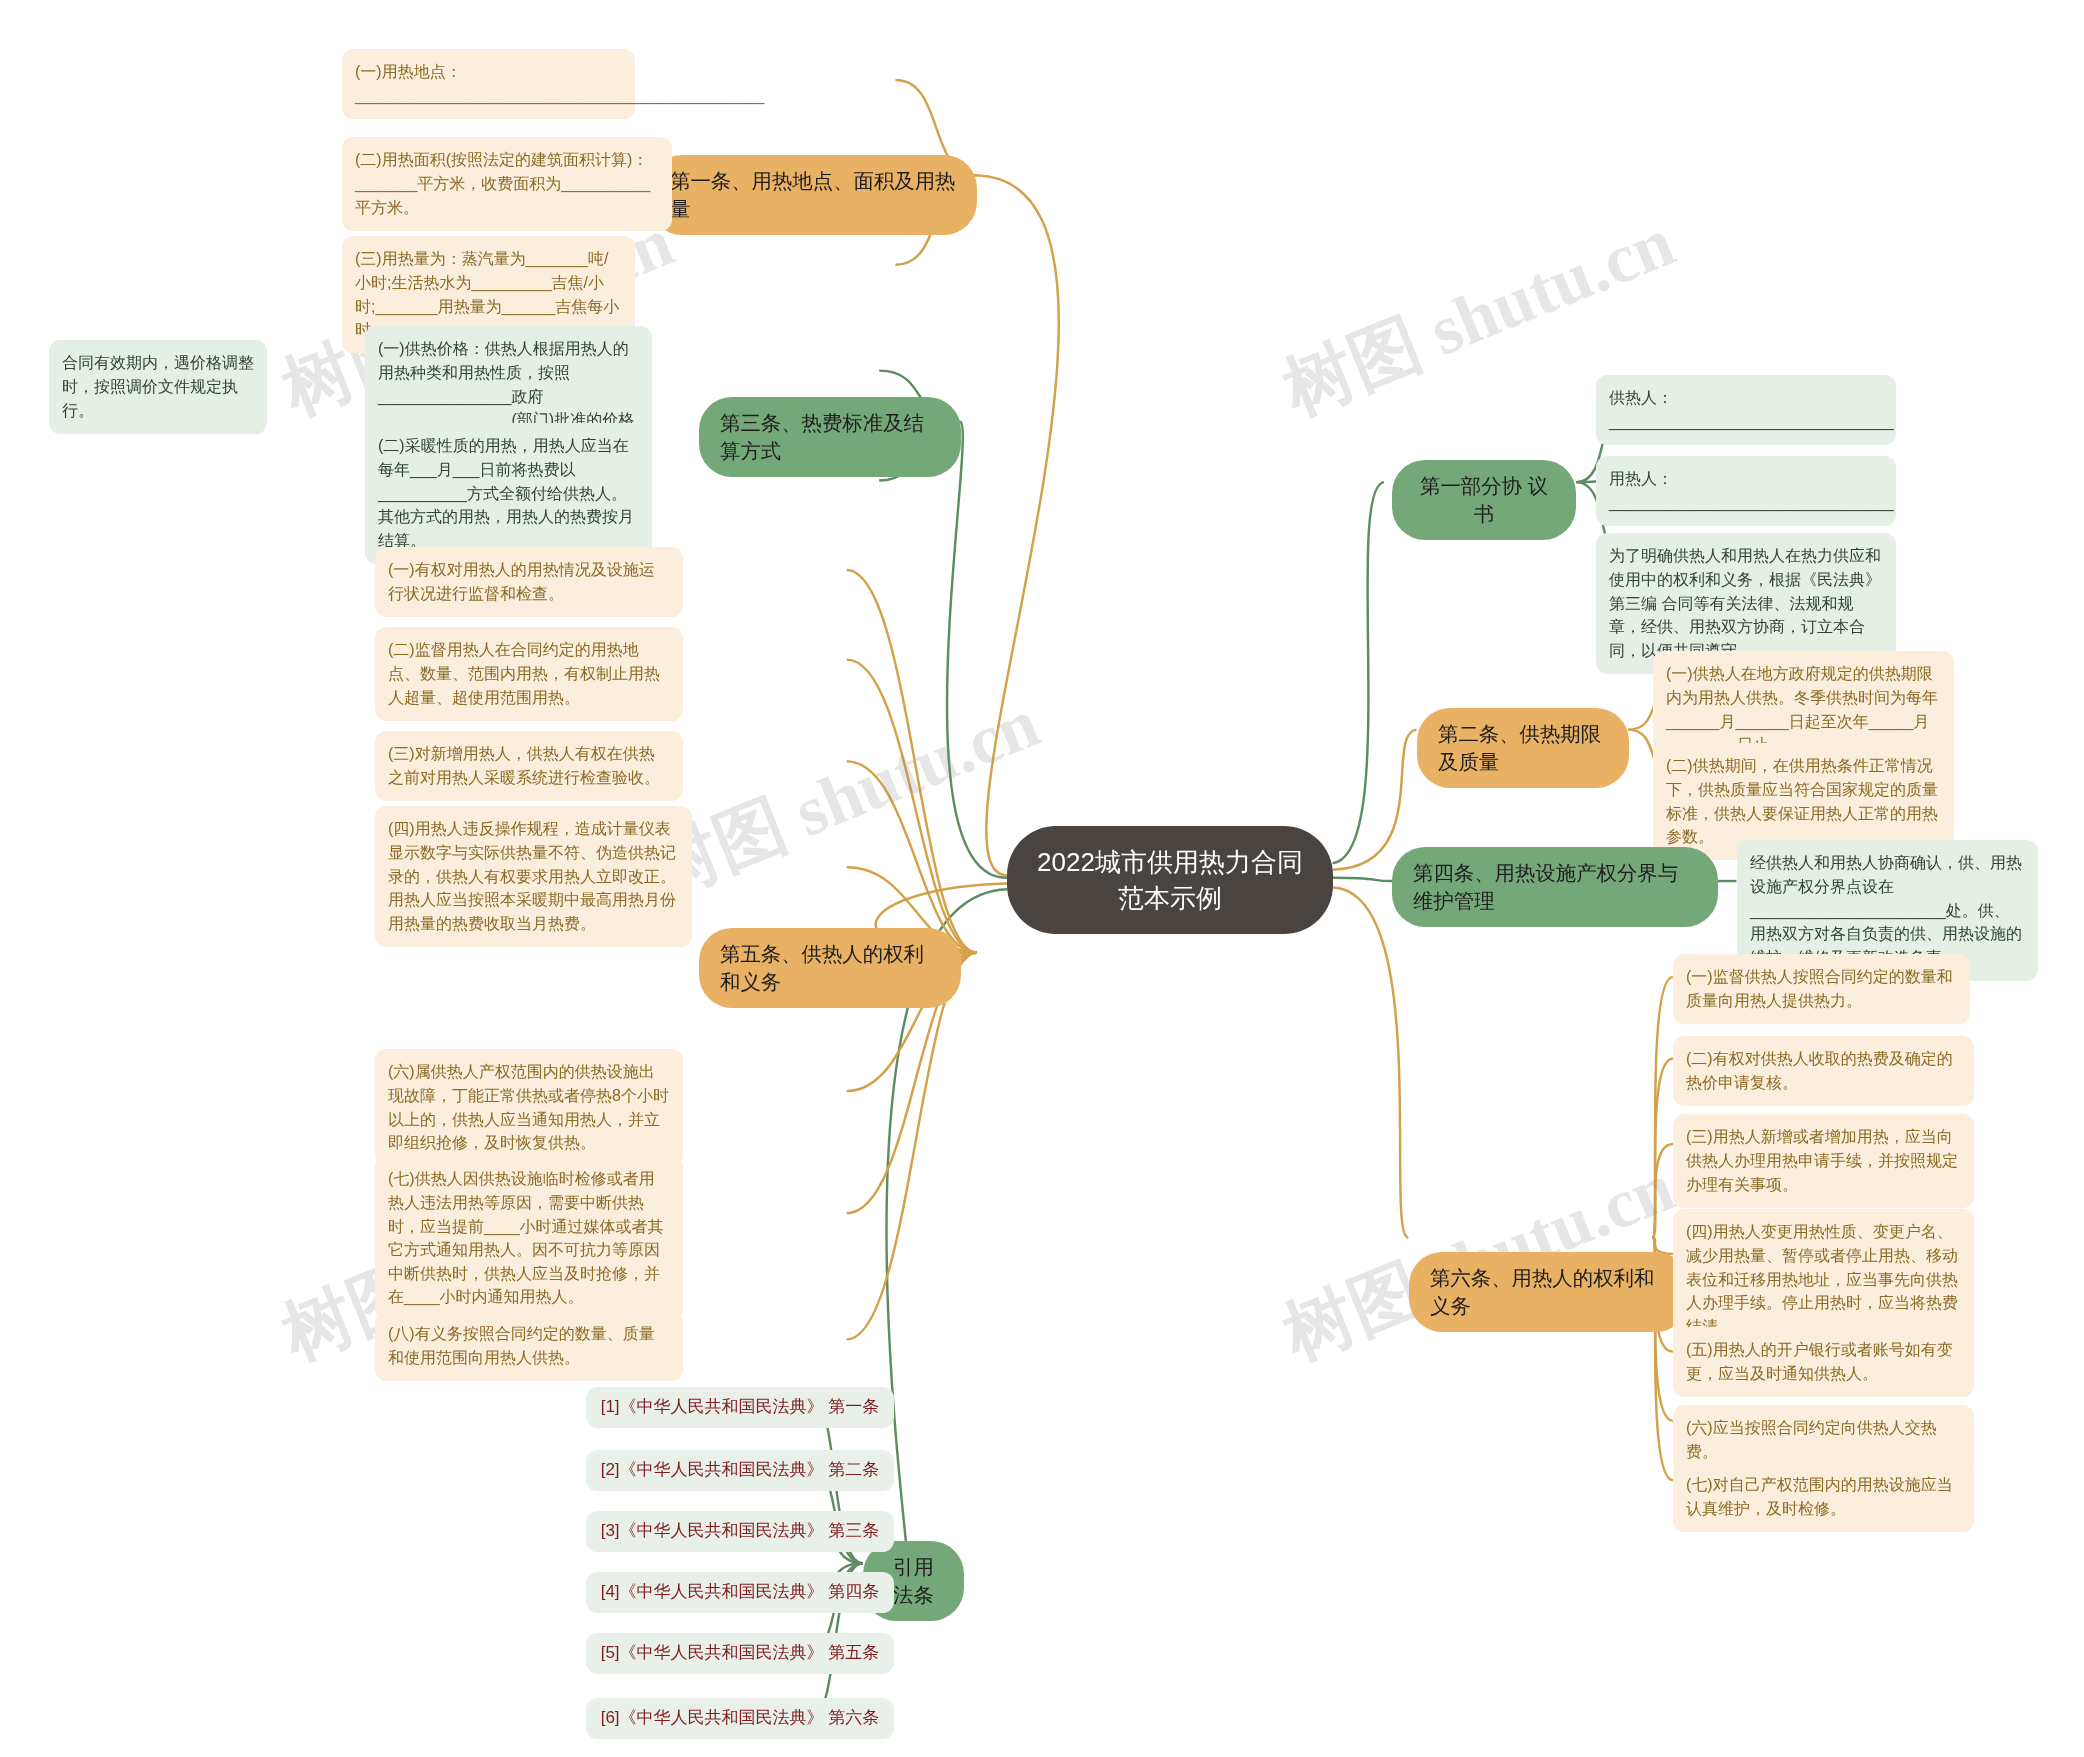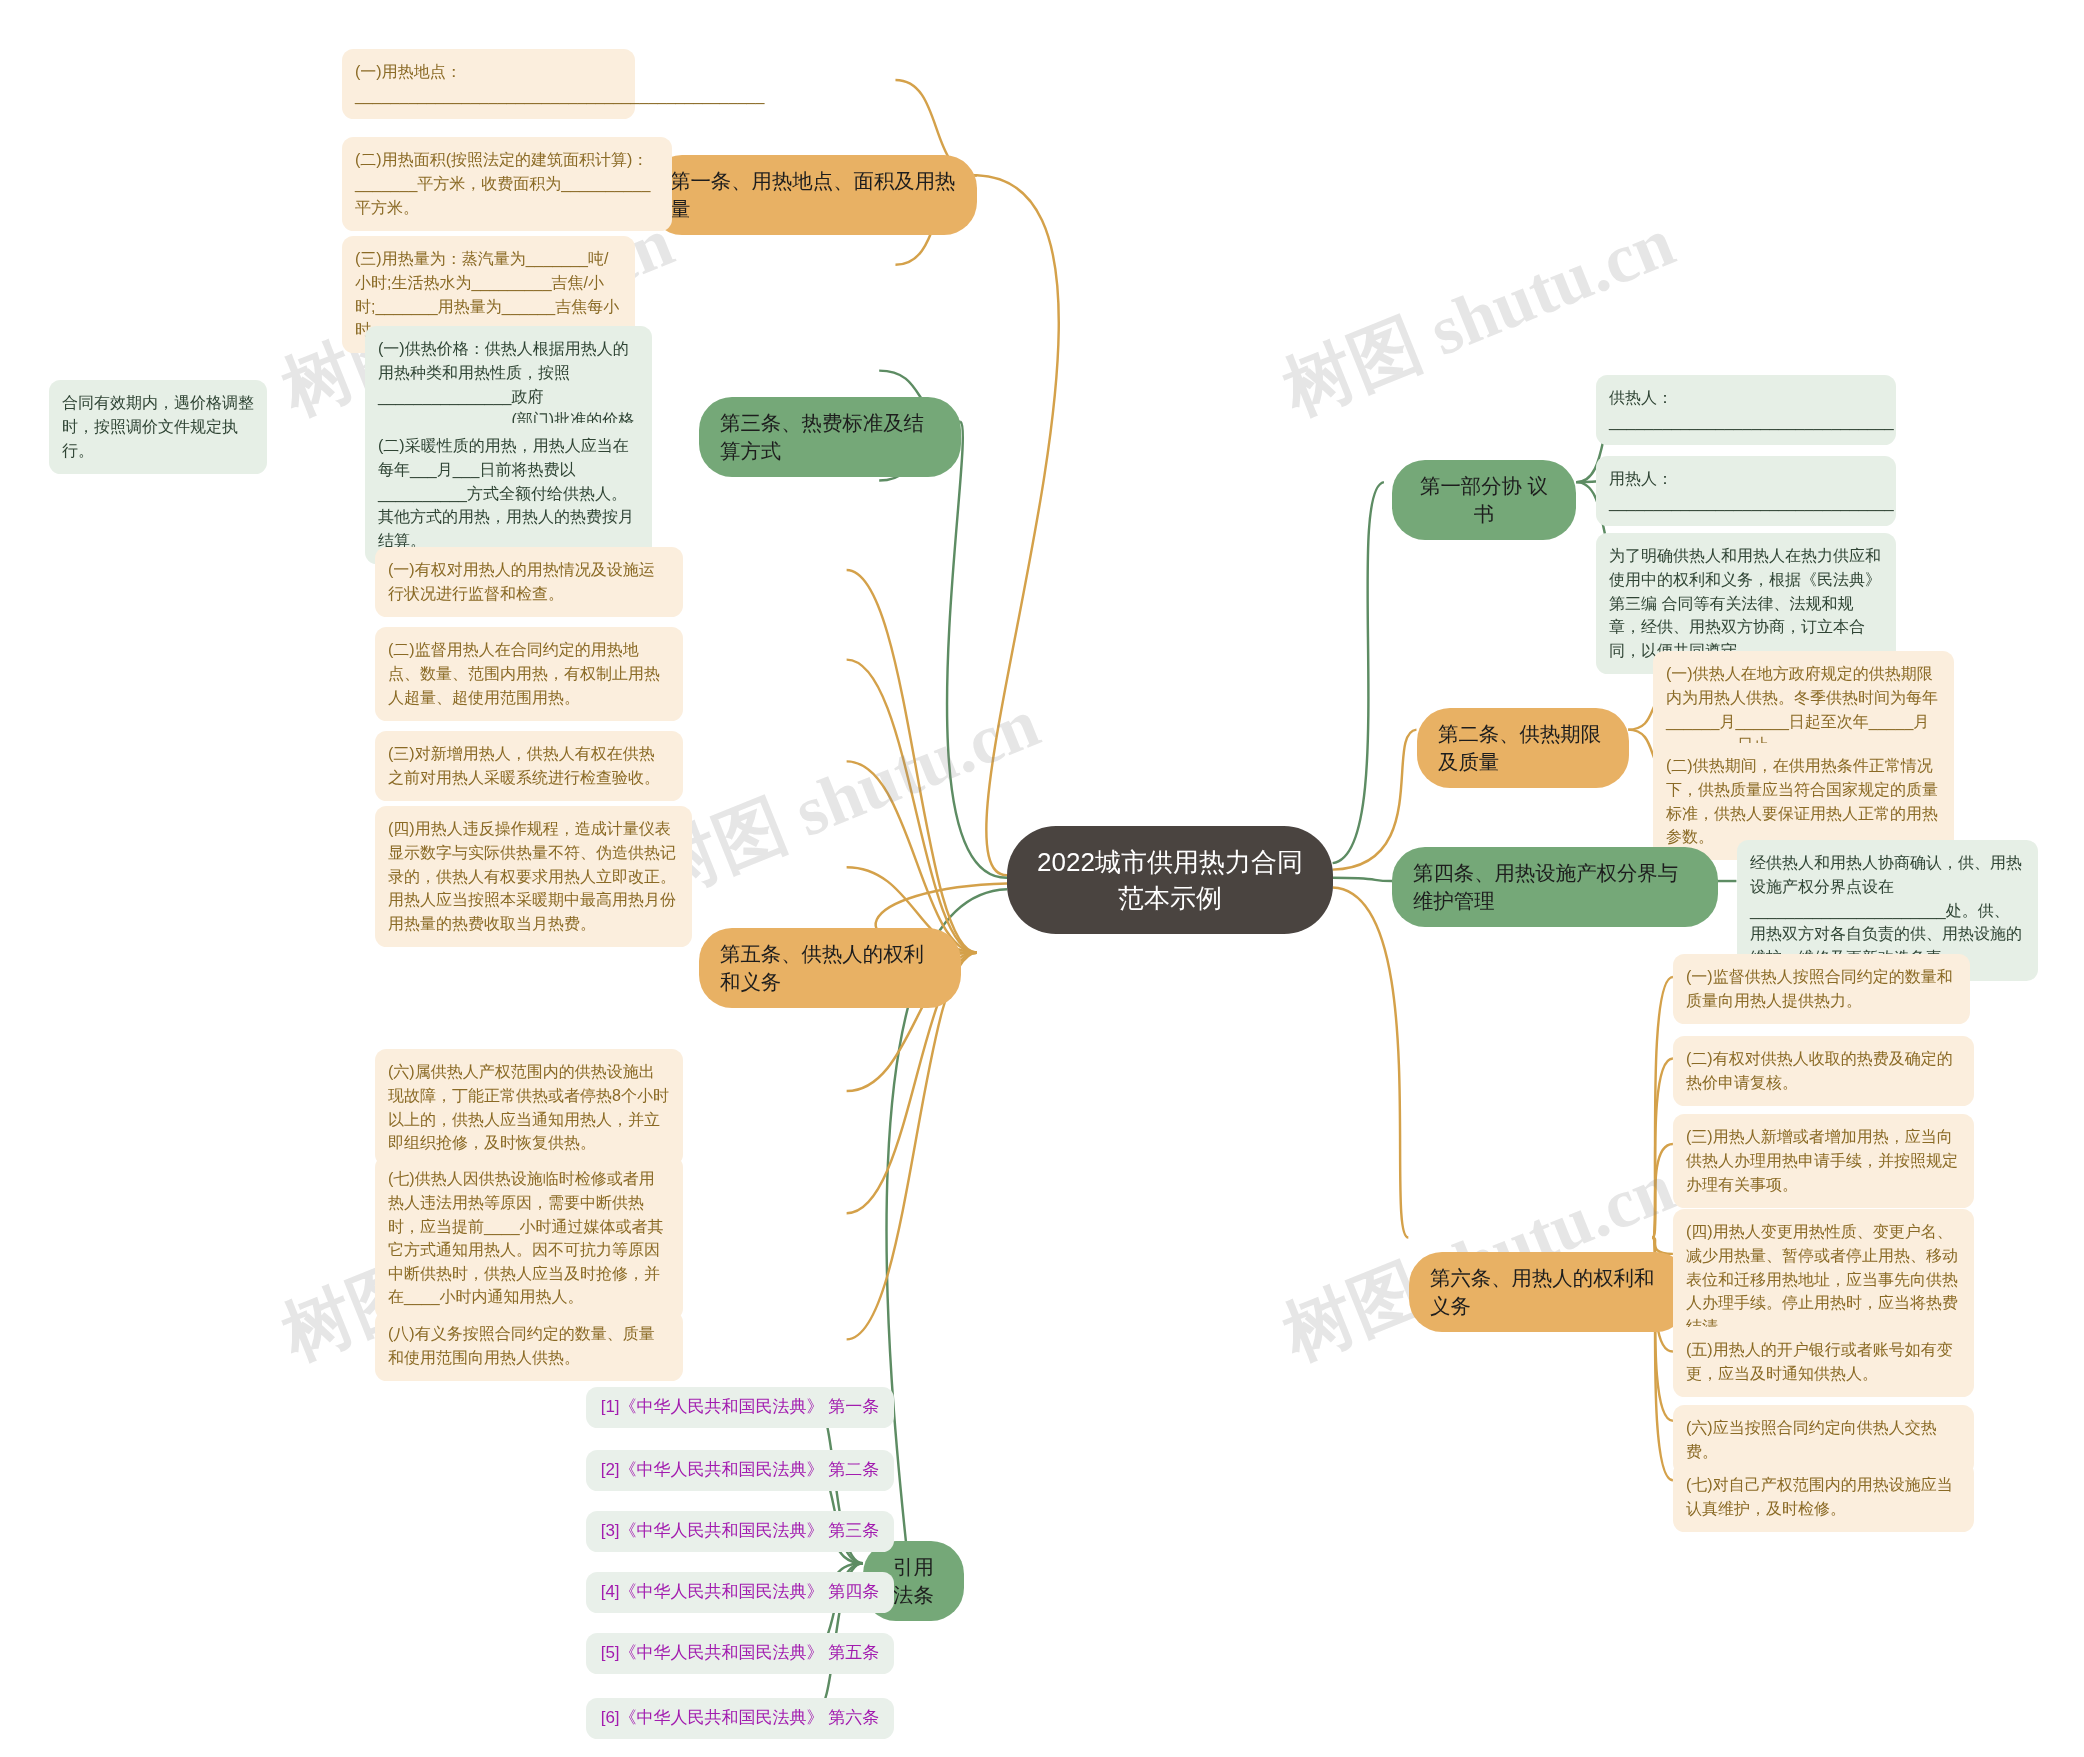--- a/index.html
+++ b/index.html
@@ -21,21 +21,21 @@
 
   
   .pill{border-radius:33px;font-size:20.4px;line-height:28px;padding:12.2px 21px;color:#1d1d1d;}
   .pill.orange{background:#e8b164;}
   .pill.green{background:#75a878;}
 
   
   .leaf{border-radius:11.4px;font-size:16px;line-height:23.6px;padding:11.4px 13px;}
   .leaf.orange{background:#fbeedd;color:#8a6a25;}
   .leaf.green{background:#e6efe6;color:#2f4434;}
-  .leaf.law{background:#e9f0ea;color:#a21caf;font-size:17px;line-height:24.4px;padding:8.1px 14.7px;white-space:nowrap;}
+  .leaf.law{background:#e9f0ea;color:#7f1d1d;font-size:17px;line-height:24.4px;padding:8.1px 14.7px;white-space:nowrap;}
 
   
   .wm{position:absolute;color:rgba(130,130,130,.20);font-weight:bold;
       font-family:"Liberation Serif","DejaVu Serif",serif;white-space:nowrap;
       transform:rotate(-22deg);transform-origin:left top;pointer-events:none;user-select:none;}
 </style>
 </head>
 <body>
 
 <div id="canvas">
@@ -108,21 +108,21 @@
   <div class="node pill orange" style="left:649px;top:155px;width:328px;">第一条、用热地点、面积及用热量</div>
 
   <div class="node leaf orange" style="left:342px;top:49px;width:293px;">(一)用热地点：______________________________________________</div>
   <div class="node leaf orange" style="left:342px;top:137px;width:330px;">(二)用热面积(按照法定的建筑面积计算)：_______平方米，收费面积为__________平方米。</div>
   <div class="node leaf orange" style="left:342px;top:236px;width:293px;">(三)用热量为：蒸汽量为_______吨/小时;生活热水为_________吉焦/小时;_______用热量为______吉焦每小时。</div>
 
   <div class="node pill green" style="left:699px;top:397px;width:262px;">第三条、热费标准及结算方式</div>
 
   <div class="node leaf green" style="left:365px;top:326px;width:287px;">(一)供热价格：供热人根据用热人的用热种类和用热性质，按照_______________政府_______________(部门)批准的价格收取热费。</div>
   <div class="node leaf green" style="left:365px;top:423px;width:287px;">(二)采暖性质的用热，用热人应当在每年___月___日前将热费以__________方式全额付给供热人。其他方式的用热，用热人的热费按月结算。</div>
-  <div class="node leaf green" style="left:49px;top:340px;width:218px;margin-top:40px;">合同有效期内，遇价格调整时，按照调价文件规定执行。</div>
+  <div class="node leaf green" style="left:49px;top:340px;width:218px;">合同有效期内，遇价格调整时，按照调价文件规定执行。</div>
 
   <div class="node pill orange" style="left:699px;top:928px;width:262px;">第五条、供热人的权利和义务</div>
 
   <div class="node leaf orange" style="left:375px;top:547px;width:308px;">(一)有权对用热人的用热情况及设施运行状况进行监督和检查。</div>
   <div class="node leaf orange" style="left:375px;top:627px;width:308px;">(二)监督用热人在合同约定的用热地点、数量、范围内用热，有权制止用热人超量、超使用范围用热。</div>
   <div class="node leaf orange" style="left:375px;top:731px;width:308px;">(三)对新增用热人，供热人有权在供热之前对用热人采暖系统进行检查验收。</div>
   <div class="node leaf orange" style="left:375px;top:806px;width:317px;">(四)用热人违反操作规程，造成计量仪表显示数字与实际供热量不符、伪造供热记录的，供热人有权要求用热人立即改正。用热人应当按照本采暖期中最高用热月份用热量的热费收取当月热费。</div>
   <div class="node leaf orange" style="left:375px;top:1049px;width:308px;">(六)属供热人产权范围内的供热设施出现故障，丁能正常供热或者停热8个小时以上的，供热人应当通知用热人，并立即组织抢修，及时恢复供热。</div>
   <div class="node leaf orange" style="left:375px;top:1156px;width:308px;">(七)供热人因供热设施临时检修或者用热人违法用热等原因，需要中断供热时，应当提前____小时通过媒体或者其它方式通知用热人。因不可抗力等原因中断供热时，供热人应当及时抢修，并在____小时内通知用热人。</div>
   <div class="node leaf orange" style="left:375px;top:1311px;width:308px;">(八)有义务按照合同约定的数量、质量和使用范围向用热人供热。</div>

